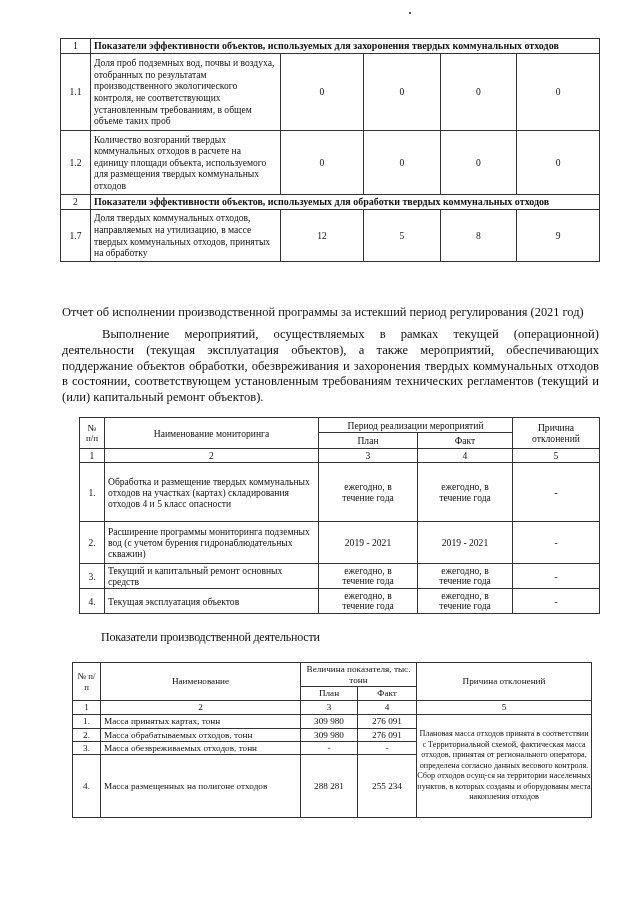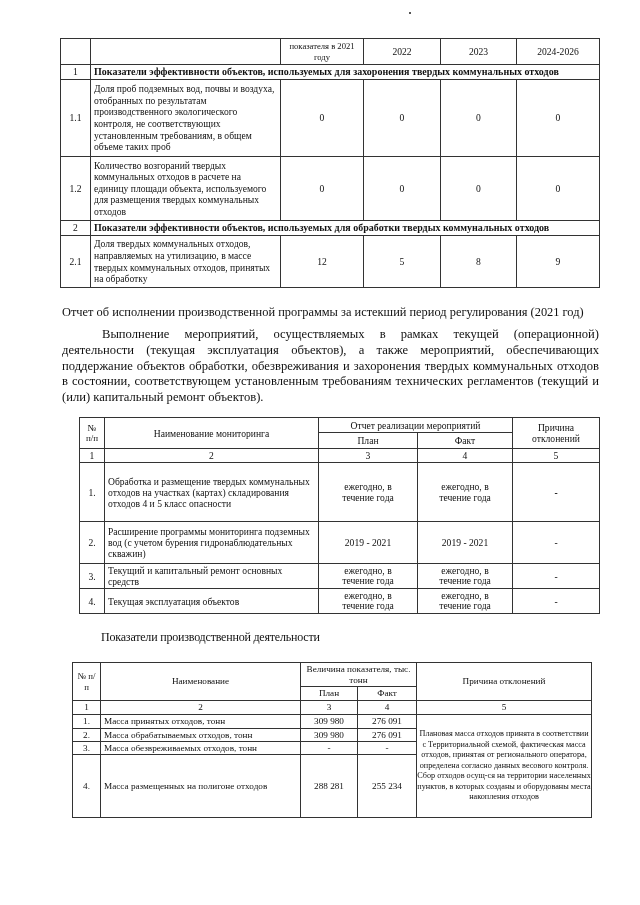--- a/index.html
+++ b/index.html
@@ -24,28 +24,20 @@
 <table class="t1" style="left:60px; top:38px; width:539px;">
   <colgroup>
     <col style="width:30px">
       <col style="width:190px">
       <col style="width:83px">
       <col style="width:77px">
       <col style="width:76px">
       <col style="width:83px">
   </colgroup>
   <tbody>
-      <tr style="height:26px">
-    <td></td>
-    <td></td>
-    <td class="c" style="font-size:8.6px;line-height:10.5px">показателя в 2021 году</td>
-    <td class="c">2022</td>
-    <td class="c">2023</td>
-    <td class="c">2024-2026</td>
-  </tr>
   <tr style="height:15px">
     <td class="c">1</td>
     <td colspan="5" class="b" style="white-space:nowrap;font-size:10px">Показатели эффективности объектов, используемых для захоронения твердых коммунальных отходов</td>
   </tr>
   <tr style="height:77px">
     <td class="c">1.1</td>
     <td>Доля проб подземных вод, почвы и воздуха, отобранных по результатам производственного экологического контроля, не соответствующих установленным требованиям, в общем объеме таких проб</td>
     <td class="c">0</td>
     <td class="c">0</td>
     <td class="c">0</td>
@@ -57,21 +49,21 @@
     <td class="c">0</td>
     <td class="c">0</td>
     <td class="c">0</td>
     <td class="c">0</td>
   </tr>
   <tr style="height:15px">
     <td class="c">2</td>
     <td colspan="5" class="b" style="white-space:nowrap;font-size:10px">Показатели эффективности объектов, используемых для обработки твердых коммунальных отходов</td>
   </tr>
   <tr style="height:52px">
-    <td class="c">2.1</td>
+    <td class="c">1.7</td>
     <td>Доля твердых коммунальных отходов, направляемых на утилизацию, в массе твердых коммунальных отходов, принятых на обработку</td>
     <td class="c">12</td>
     <td class="c">5</td>
     <td class="c">8</td>
     <td class="c">9</td>
   </tr>
 </tbody>
   </table>
 
 <div class="para" style="left:62px; top:305px; width:540px; white-space:nowrap; font-size:12.4px;">Отчет об исполнении производственной программы за истекший период регулирования (2021 год)</div>
@@ -82,21 +74,21 @@
     <col style="width:25px">
       <col style="width:214px">
       <col style="width:99px">
       <col style="width:95px">
       <col style="width:87px">
   </colgroup>
   <tbody>
       <tr style="height:15px">
     <td rowspan="2" class="c" style="font-size:9px;line-height:10.5px">№ п/п</td>
     <td rowspan="2" class="c">Наименование мониторинга</td>
-    <td colspan="2" class="c">Отчет реализации мероприятий</td>
+    <td colspan="2" class="c">Период реализации мероприятий</td>
     <td rowspan="2" class="c">Причина отклонений</td>
   </tr>
   <tr style="height:16px">
     <td class="c">План</td>
     <td class="c">Факт</td>
   </tr>
   <tr style="height:14px">
     <td class="c">1</td>
     <td class="c">2</td>
     <td class="c">3</td>
@@ -157,21 +149,21 @@
   </tr>
   <tr style="height:14px">
     <td class="c">1</td>
     <td class="c">2</td>
     <td class="c">3</td>
     <td class="c">4</td>
     <td class="c">5</td>
   </tr>
   <tr style="height:14px">
     <td class="c">1.</td>
-    <td>Масса принятых отходов, тонн</td>
+    <td>Масса принятых картах, тонн</td>
     <td class="c">309 980</td>
     <td class="c">276 091</td>
     <td rowspan="4" class="c small" style="padding:0 0">Плановая масса отходов принята в соответствии с Территориальной схемой, фактическая масса отходов, принятая от регионального оператора, определена согласно данных весового контроля. Сбор отходов осущ-ся на территории населенных пунктов, в которых созданы и оборудованы места накопления отходов</td>
   </tr>
   <tr style="height:13px">
     <td class="c">2.</td>
     <td>Масса обрабатываемых отходов, тонн</td>
     <td class="c">309 980</td>
     <td class="c">276 091</td>
   </tr>

